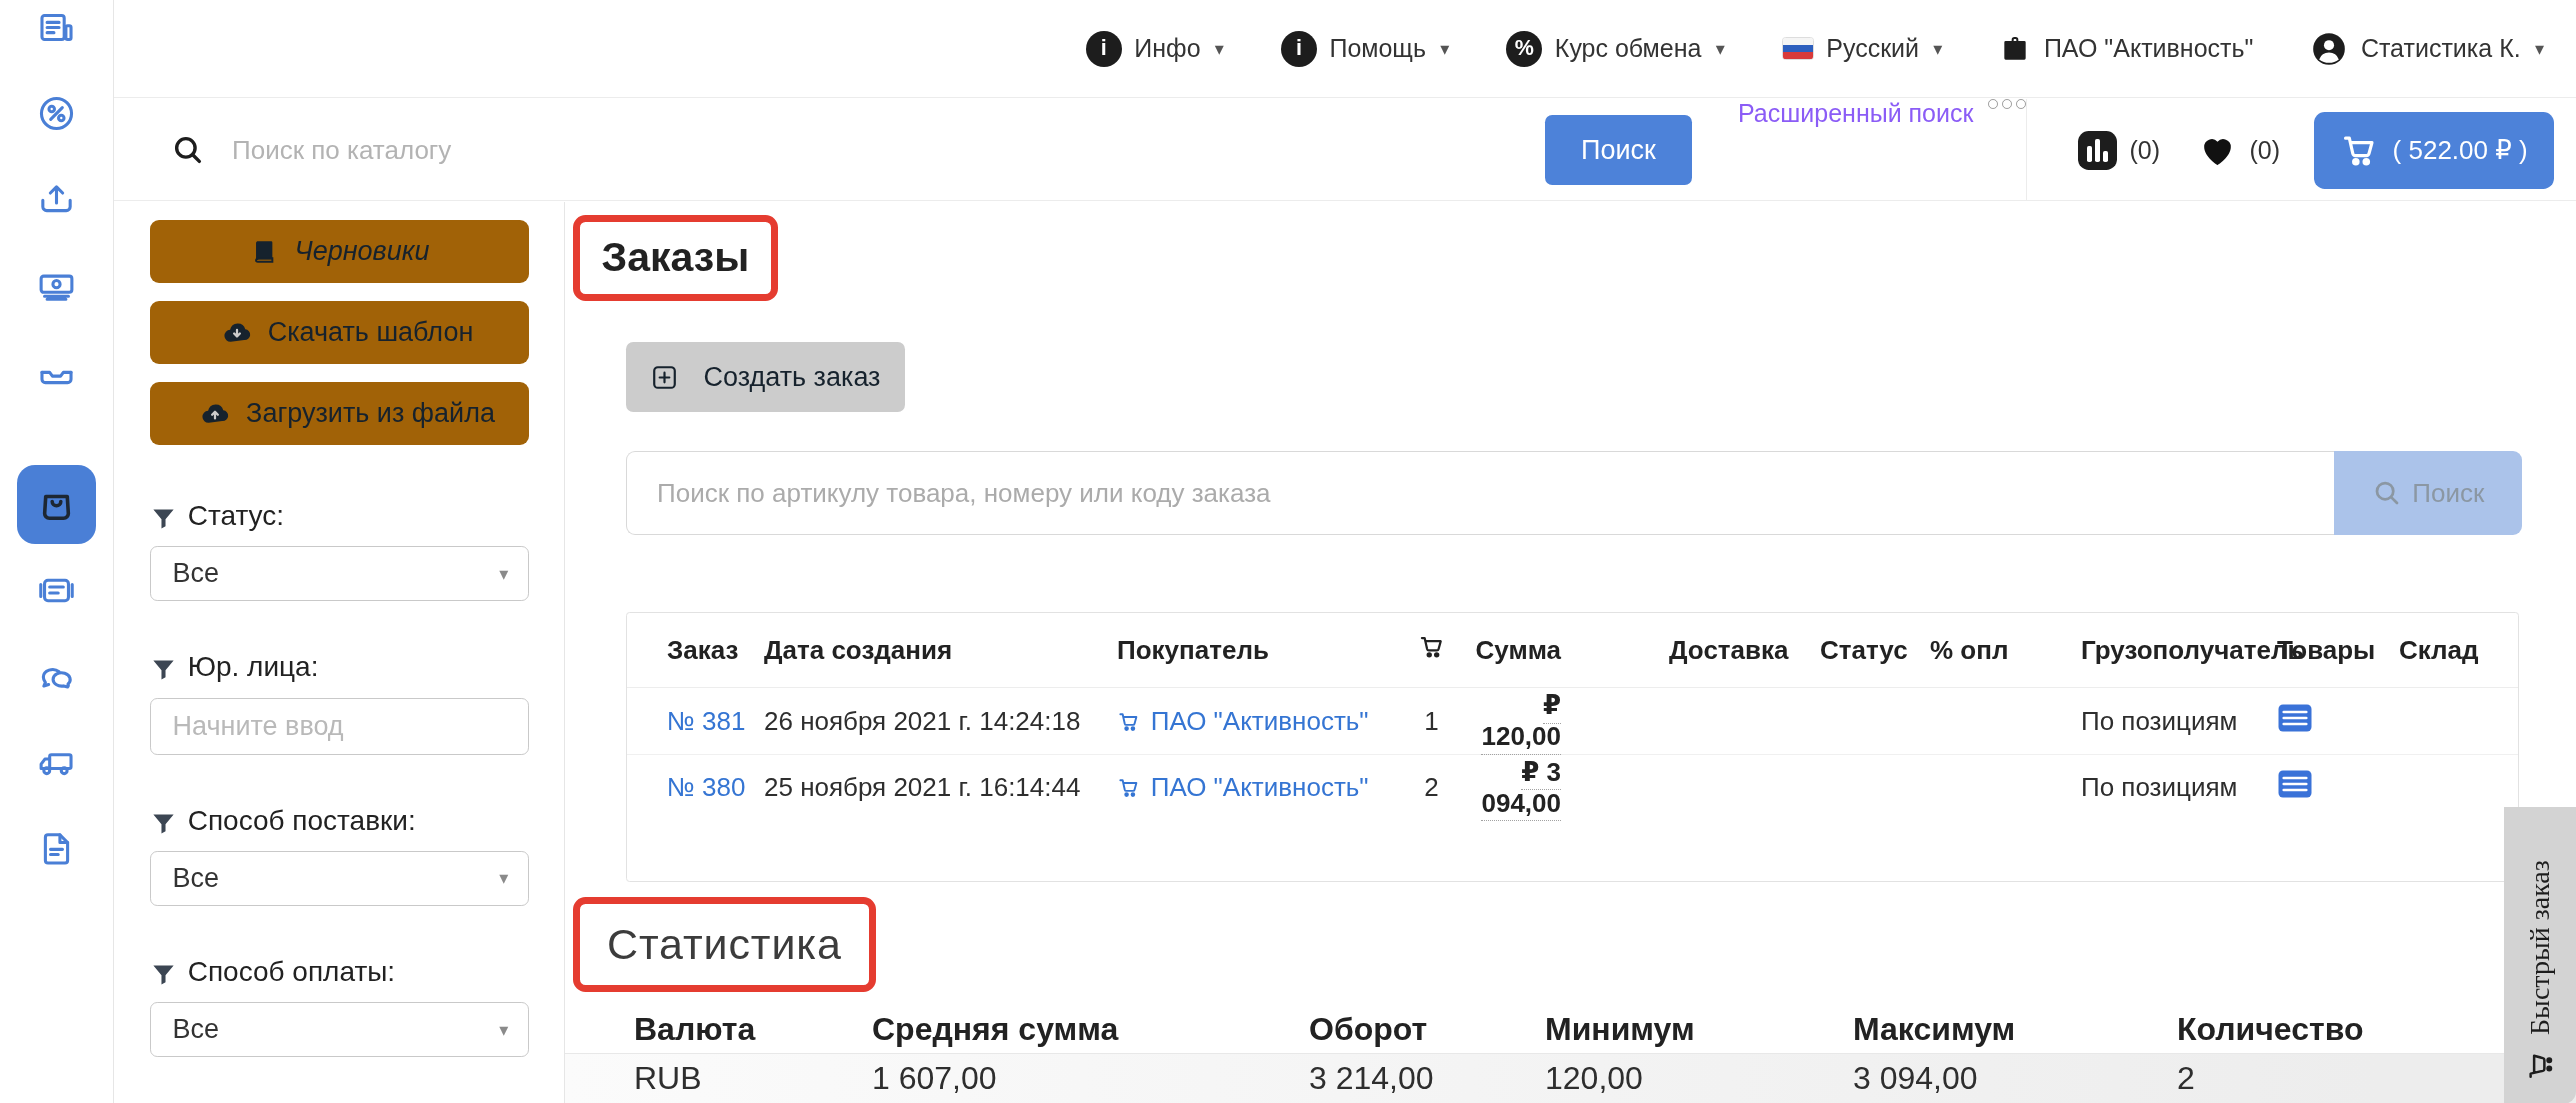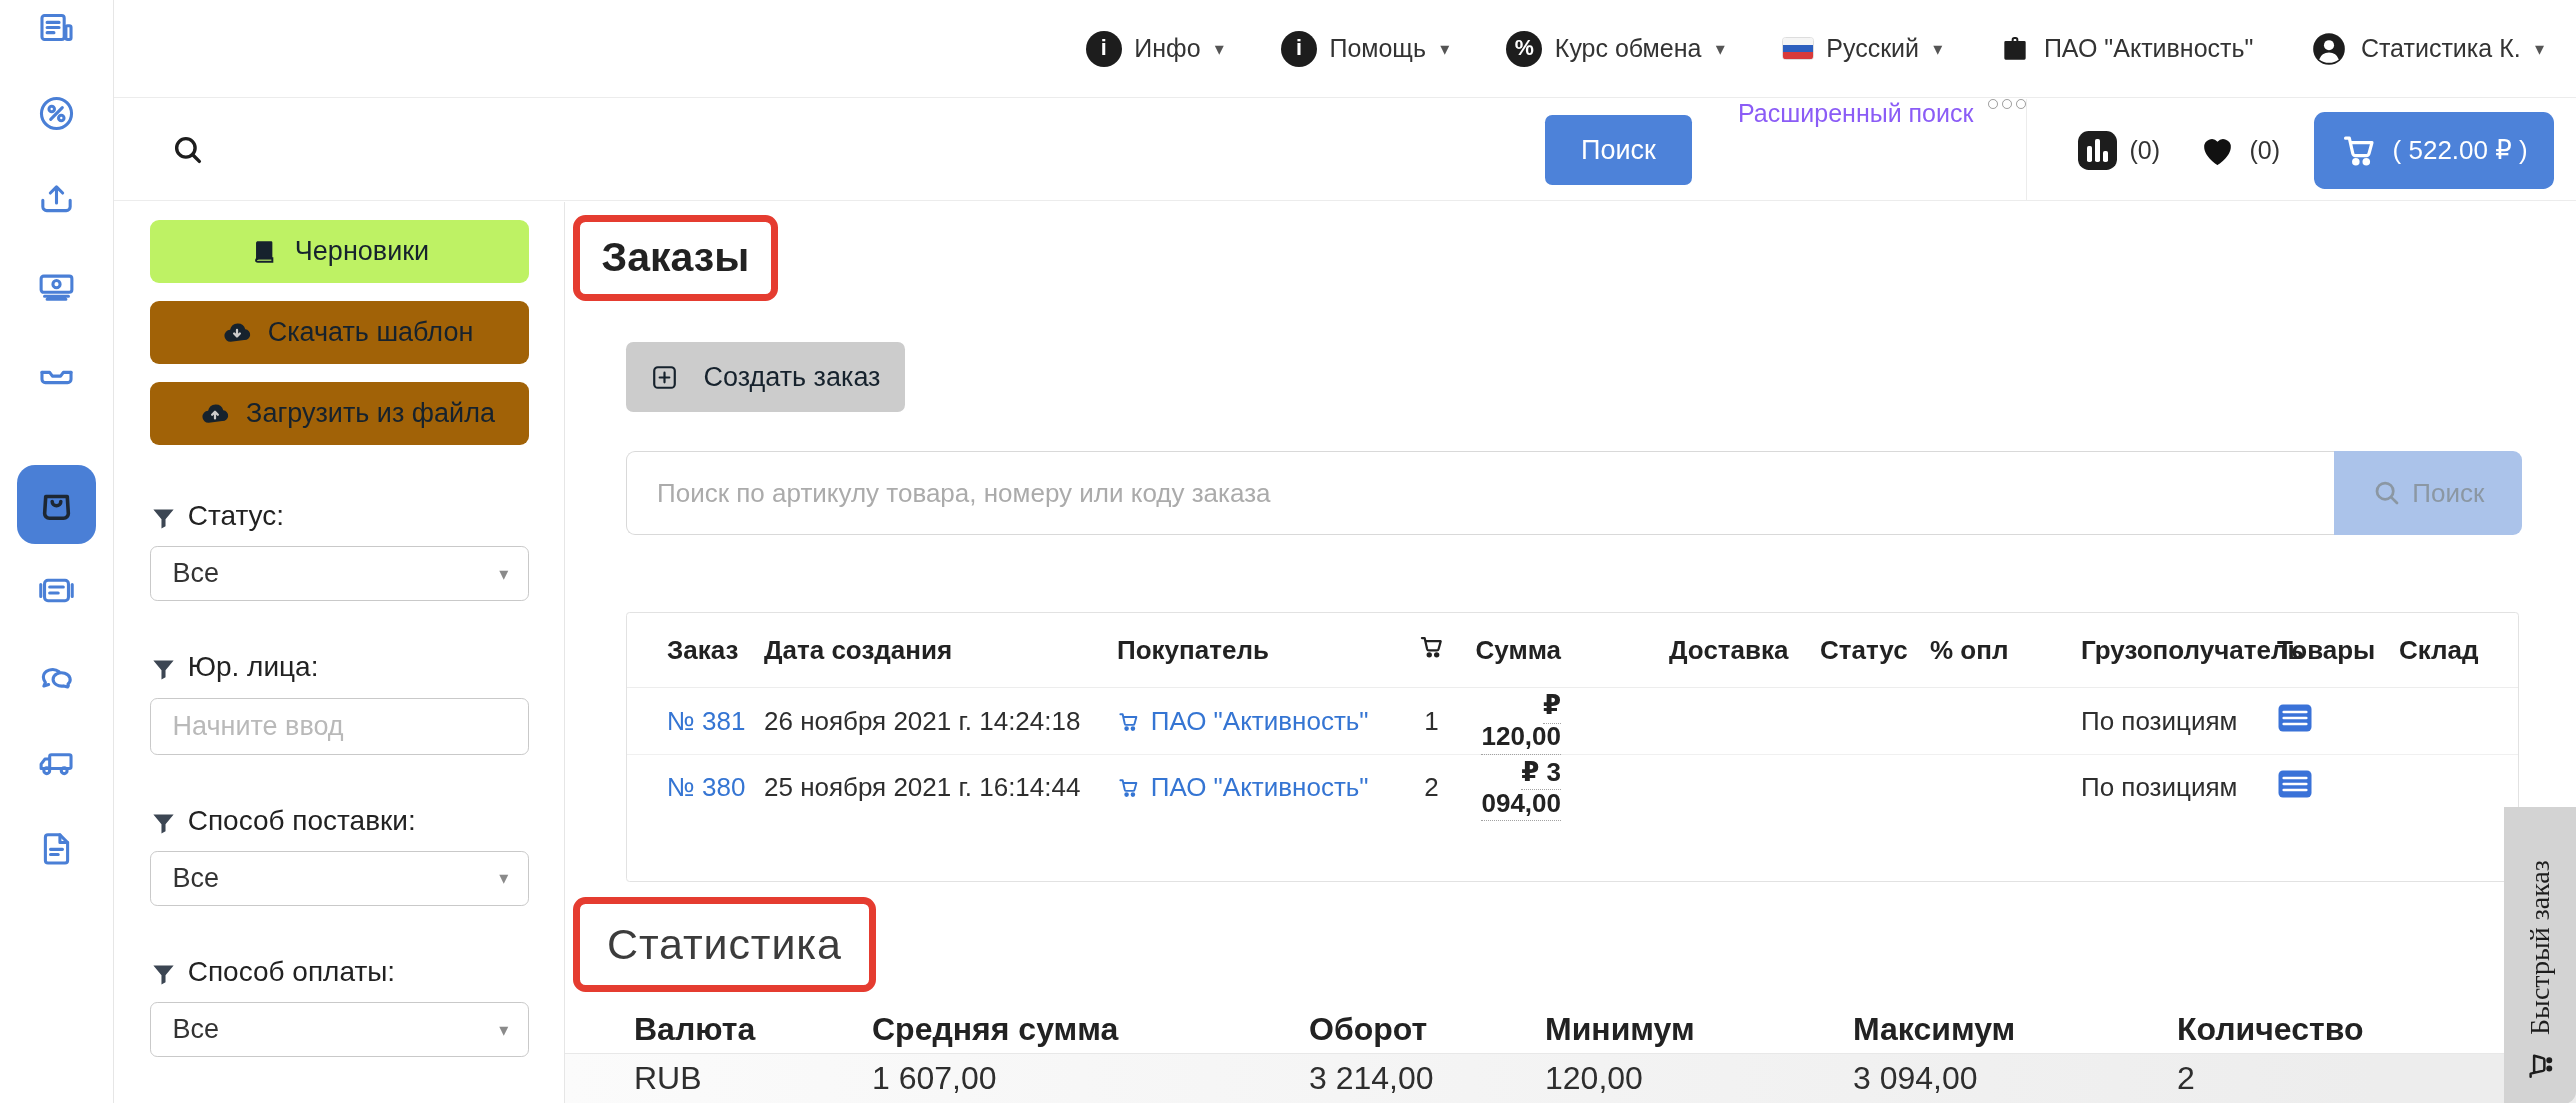--- a/index.html
+++ b/index.html
@@ -80,21 +80,21 @@
   
   .sidepanel {
     position: absolute; left: 114px; top: 202px; width: 451px; height: 902px;
     border-right: 0.9px solid #e6e6e6; background: #fff; overflow: hidden;
   }
   .side-btn {
     display: flex; align-items: center; justify-content: center; gap: 16px;
     width: 379px; height: 63px; margin: 0 0 18px 36px; border: none; border-radius: 9px;
     font-size: 27px; color: #16222d; cursor: pointer; font-family: inherit; font-weight: 500;
   }
-  .side-btn.blue { background: #bef264; margin-top: 18px; }
+  .side-btn.blue { background: #a16207; margin-top: 18px; font-style: italic; }
   .side-btn.gray { background: #a16207; padding-left: 16px; }
   .filter-label {
     display: flex; align-items: flex-end; gap: 10.7px; font-size: 28px; color: #222;
     margin: 50px 0 14.3px 36px;
   }
   .filter-label:first-of-type { margin-top: 55px; }
   .select-box {
     position: relative; width: 379px; height: 55px; margin-left: 36px;
     border: 1.8px solid #c9c9c9; border-radius: 7.2px; background: #fff;
     display: flex; align-items: center; padding: 0 21.5px; font-size: 27px; color: #333; cursor: pointer;
@@ -288,20 +288,21 @@
       <span class="caret">▾</span>
     </div>
   </header>
 
   <div class="searchrow">
     <div class="catalog-search">
       <svg width="34" height="34" viewBox="0 0 24 24" fill="none" stroke="#1d1d1d" stroke-width="2.4" stroke-linecap="round">
           <circle cx="10.5" cy="10.5" r="6.5"></circle>
           <path d="M15.5 15.5L20 20"></path>
         </svg>
+      <input class="catalog-input" type="text" placeholder="Поиск по каталогу" style="">
     </div>
     <button class="btn-blue">Поиск</button>
     <div class="advanced">
       <span>Расширенный поиск</span>
       <span class="dots">
           <i></i>
           <i></i>
           <i></i>
         </span>
     </div>

